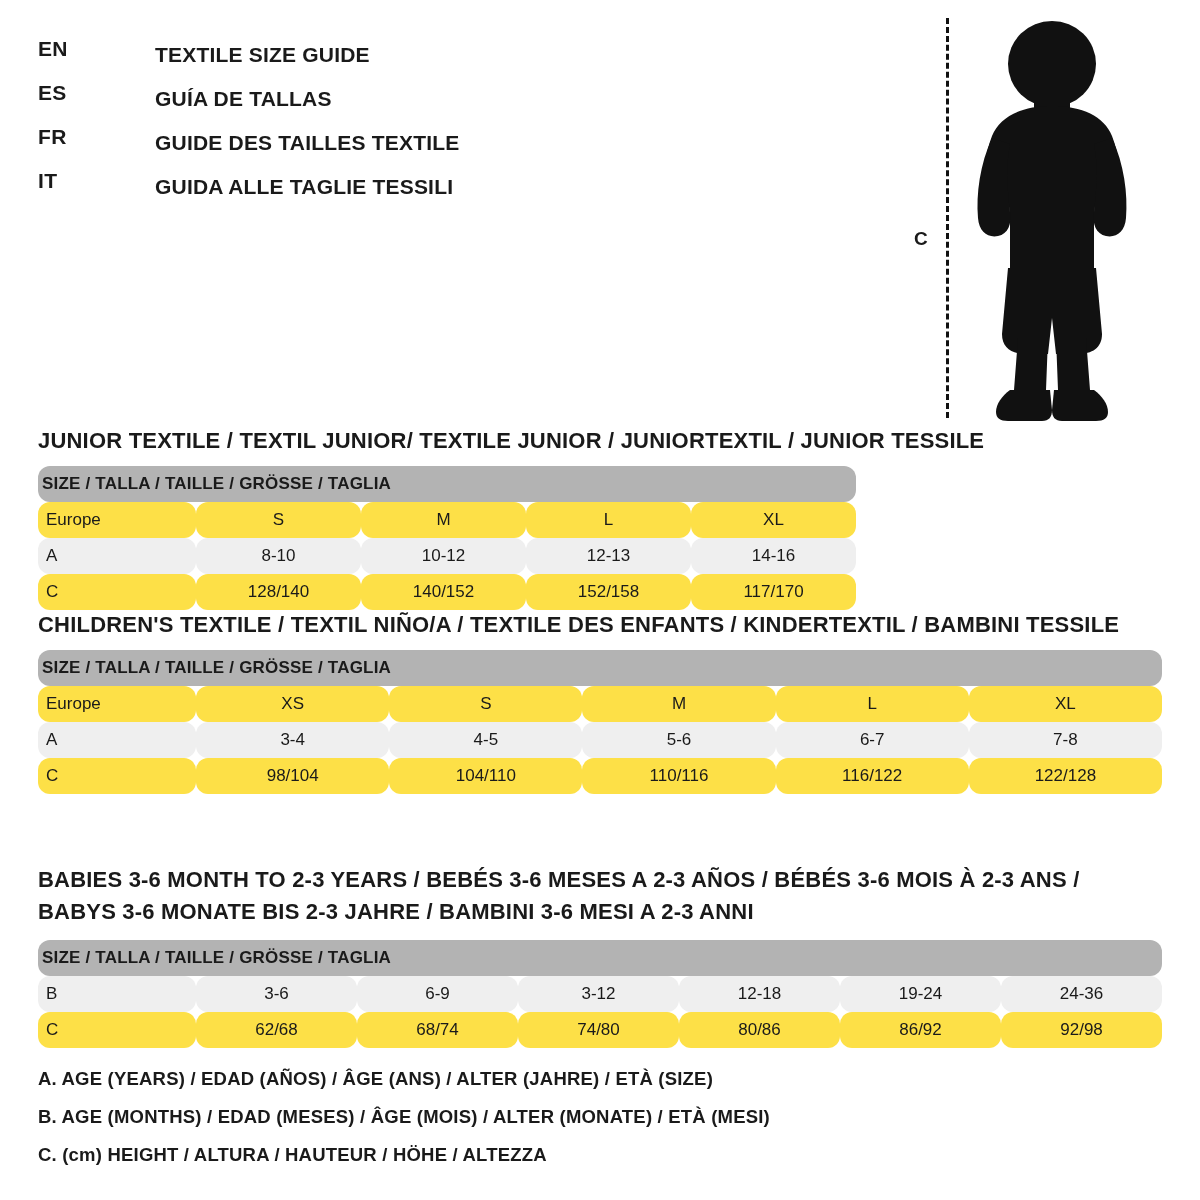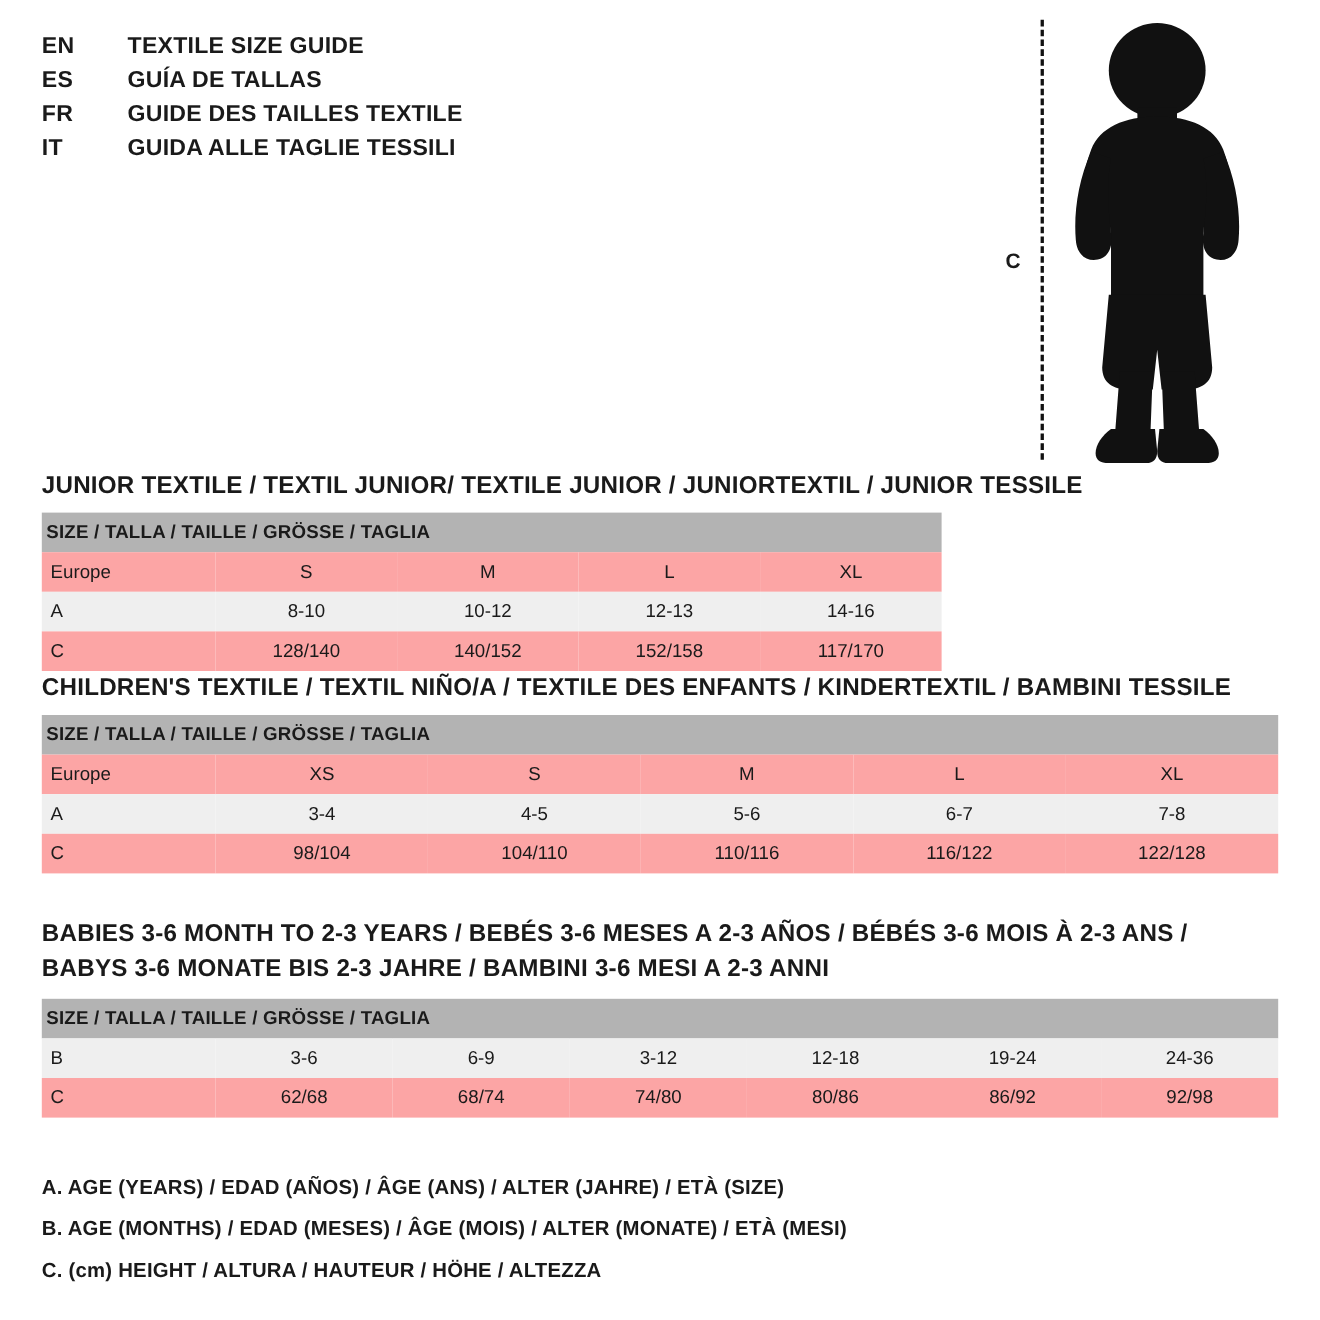--- a/index.html
+++ b/index.html
@@ -20,31 +20,33 @@
   .header {
     position: absolute;
     top: 30px;
     left: 38px;
     width: 600px;
   }
   .header-row {
     display: flex;
     align-items: center;
     margin-bottom: 7px;
+    gap: 39px;
   }
   .lang-code {
     width: 78px;
     font-size: 21px;
     font-weight: 700;
     letter-spacing: 0.3px;
   }
   .lang-title {
     font-size: 21px;
     font-weight: 700;
     letter-spacing: 0.2px;
+    margin-top: 13px;
   }
 
   
   .figure-wrap {
     position: absolute;
     top: 10px;
     left: 900px;
     width: 260px;
     height: 410px;
   }
@@ -88,33 +90,34 @@
   }
 
   table.size-table {
     border-collapse: collapse;
     font-size: 17px;
     table-layout: fixed;
   }
   table.size-table td {
     padding: 6px 4px;
     height: 24px;
+    border-radius: 12px;
   }
   .band-head td {
     background: #b3b3b3;
     font-weight: 700;
     font-size: 17px;
     letter-spacing: 0.2px;
     padding-left: 8px;
   }
   .row-alt td {
     background: #efefef;
   }
   .row-plain td {
-    background: #fca5a5;
+    background: #fde047;
   }
   .rowlabel {
     padding-left: 8px !important;
     text-align: left;
     font-weight: 400;
   }
   .cell {
     text-align: center;
   }
 
@@ -124,21 +127,21 @@
   #section-junior col.lbl { width: 158px; }
   #section-junior col.c { width: 165px; }
 
   
   #section-children { top: 612px; }
   #section-children table { width: 1124px; }
   #section-children col.lbl { width: 158px; }
   #section-children col.c { width: 193px; }
 
   
-  #section-babies { top: 832px; }
+  #section-babies { top: 864px; }
   #section-babies table { width: 1124px; }
   #section-babies col.lbl { width: 158px; }
   #section-babies col.c { width: 161px; }
 
   
   .legend {
     position: absolute;
     left: 38px;
     top: 1068px;
     width: 1000px;

